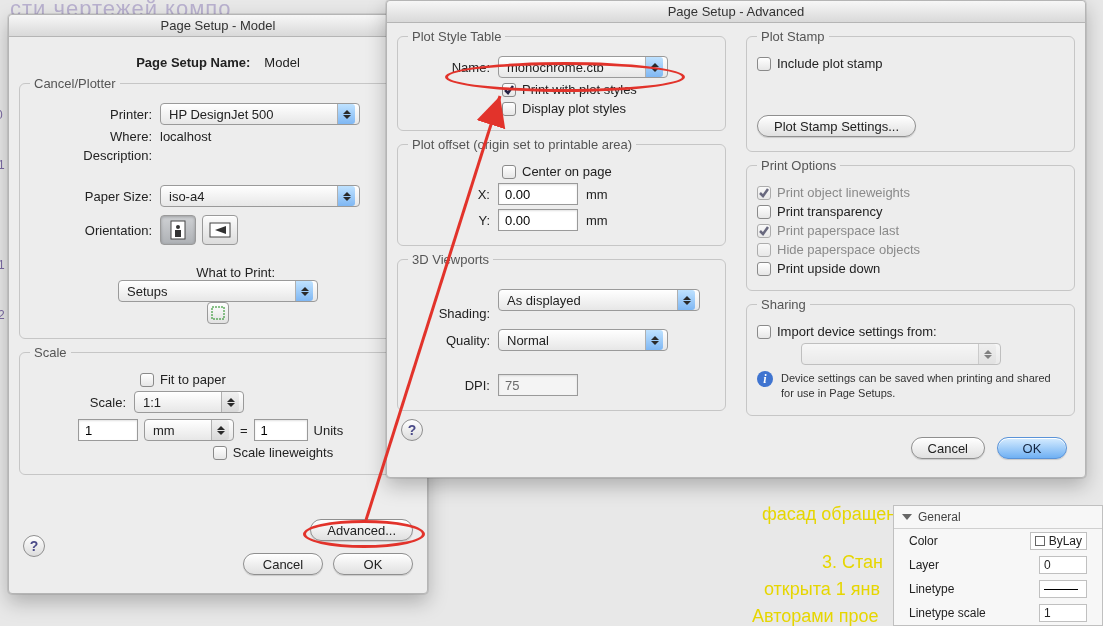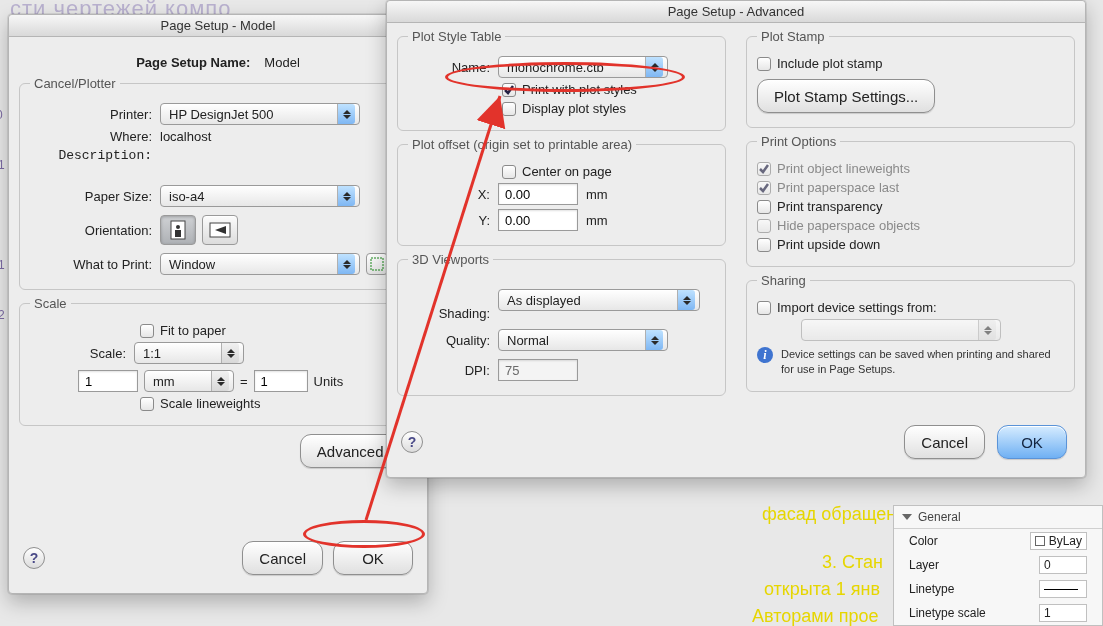--- a/index.html
+++ b/index.html
@@ -95,29 +95,29 @@
   }
   .checkbox.disabled { color:#8a8a8a; }
   .checkbox .box {
     width:14px;height:14px;border:1px solid #8a8a8a;border-radius:3px;background:linear-gradient(#fff,#e6e6e6);
     display:inline-flex;align-items:center;justify-content:center;
   }
   .checkbox .box.checked svg { display:block; }
   .checkbox .box svg { display:none; width:10px;height:10px; stroke:#224; stroke-width:2.5; fill:none;}
   .checkbox.disabled .box { opacity:.65;}
   .push-button {
-    height: 34px;
+    height: 22px;
     padding: 0 16px;
     border-radius: 11px;
     border: 1px solid #8f8f8f;
     background: linear-gradient(#ffffff,#e0e0e0);
     box-shadow: 0 1px 1px rgba(0,0,0,.15), inset 0 1px 0 #fff;
-    font-size: 15px;
+    font-size: 13px;
     color:#222;
-    display:inline-flex;align-items:center;justify-content:center;
+    display:inline-flex;align-items:center;justify-content:center;margin-top:36px;
   }
   .push-button.default {
     background: linear-gradient(#d6ecff,#6fb0f3);
     border-color:#5a93d8;
     color:#142540;
   }
   .push-button.emph { min-width: 100px; }
   .icon-btn {
     width:36px;height:30px; border:1px solid #9a9a9a; border-radius:4px;
     background:linear-gradient(#fcfcfc,#dcdcdc); display:inline-flex;align-items:center;justify-content:center;
@@ -197,21 +197,21 @@
             <span class="tri-up"></span>
             <span class="tri-down"></span>
           </span>
       </div>
     </div>
     <div class="row">
       <span class="lbl" style="width:130px;">Where:</span>
       <span class="val">localhost</span>
     </div>
     <div class="row">
-      <span class="lbl" style="width:130px;font-family:Liberation Mono, monospace;">Description:</span>
+      <span class="lbl" style="width:130px;">Description:</span>
     </div>
     <div style="height:14px;"></div>
     <div class="row">
       <span class="lbl" style="width:130px;">Paper Size:</span>
       <div class="aqua-select" style="width:200px;">
         <span>iso-a4</span>
         <span class="cap">
             <span class="tri-up"></span>
             <span class="tri-down"></span>
           </span>
@@ -226,24 +226,24 @@
             <rect x="5" y="10" width="6" height="7" fill="#333"></rect>
           </svg>
       </span>
       <span class="icon-btn">
         <svg width="22" height="16">
             <rect x="1" y="1" width="20" height="14" fill="#fff" stroke="#444"></rect>
             <path d="M17 4 L17 12 L6 8 Z" fill="#333"></path>
           </svg>
       </span>
     </div>
-    <div class="row" style="margin-top:8px;">
+    <div class="row" style="margin-top:20px;flex-direction:column;">
       <span class="lbl" style="width:130px;">What to Print:</span>
       <div class="aqua-select" style="width:200px;">
-        <span>Window</span>
+        <span>Setups</span>
         <span class="cap">
             <span class="tri-up"></span>
             <span class="tri-down"></span>
           </span>
       </div>
       <span style="width:6px;"></span>
       <span class="pick-btn">
         <svg width="14" height="14">
             <rect x="1" y="1" width="12" height="12" fill="none" stroke="#1a8a1a" stroke-dasharray="2 1"></rect>
           </svg>
@@ -276,21 +276,21 @@
         <span>mm</span>
         <span class="cap">
             <span class="tri-up"></span>
             <span class="tri-down"></span>
           </span>
       </div>
       <span>=</span>
       <input class="text-input" style="width: 54px;" value="1">
       <span>Units</span>
     </div>
-    <div class="row" style="padding-left:110px; margin-top:2px;">
+    <div class="row" style="padding-left:110px; margin-top:2px;justify-content:center;">
       <label class="checkbox">
         <span class="box"></span>
         <span>Scale lineweights</span>
       </label>
     </div>
   </fieldset>
 
   <div class="row" style="justify-content:flex-end; padding:2px 14px 0 14px;">
     <span class="push-button emph">Advanced...</span>
   </div>
@@ -377,21 +377,21 @@
         <div class="row" style="margin-top:8px;">
           <span class="lbl" style="width:90px;">Quality:</span>
           <div class="aqua-select" style="width:170px;">
             <span>Normal</span>
             <span class="cap">
                 <span class="tri-up"></span>
                 <span class="tri-down"></span>
               </span>
           </div>
         </div>
-        <div class="row" style="margin-top:8px;">
+        <div class="row" style="margin-top:23px;">
           <span class="lbl" style="width:90px;">DPI:</span>
           <input class="text-input disabled" style="width: 80px;" disabled="" value="75">
         </div>
       </fieldset>
     </div>
 
     <div style="flex:1;">
       <fieldset class="group">
         <legend>Plot Stamp</legend>
         <div class="row">
@@ -411,33 +411,33 @@
             <label class="checkbox disabled">
           <span class="box checked">
                 <svg viewBox="0 0 10 10">
                   <path d="M1 5 L4 8 L9 1"></path>
                 </svg>
               </span>
           <span>Print object lineweights</span>
             </label>
           </div>
         <div class="row">
+            <label class="checkbox">
+          <span class="box"></span>
+          <span>Print transparency</span>
+            </label>
+          </div>
+        <div class="row">
             <label class="checkbox disabled">
           <span class="box checked">
                 <svg viewBox="0 0 10 10">
                   <path d="M1 5 L4 8 L9 1"></path>
                 </svg>
               </span>
           <span>Print paperspace last</span>
-            </label>
-          </div>
-        <div class="row">
-            <label class="checkbox">
-          <span class="box"></span>
-          <span>Print transparency</span>
             </label>
           </div>
         <div class="row">
             <label class="checkbox disabled">
           <span class="box"></span>
           <span>Hide paperspace objects</span>
             </label>
           </div>
         <div class="row">
             <label class="checkbox">

